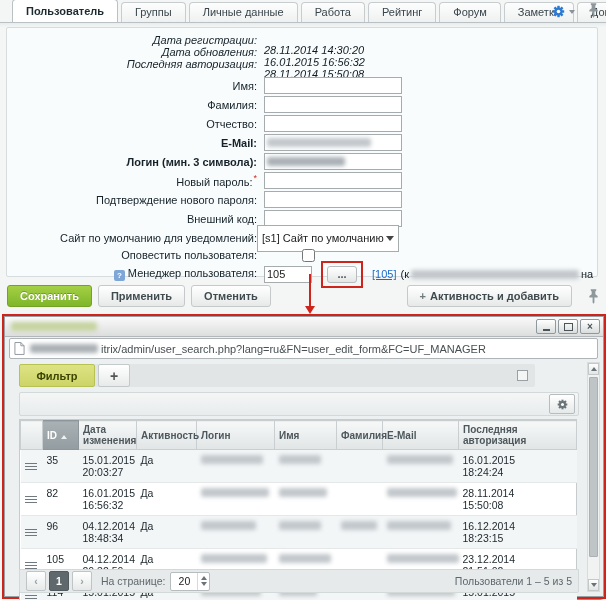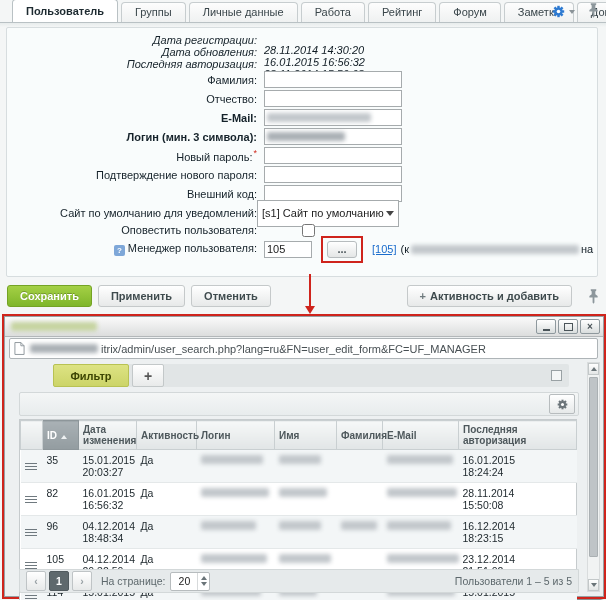--- a/index.html
+++ b/index.html
@@ -64,21 +64,21 @@
   .winbtns{position:absolute;right:3px;top:2px;display:flex;gap:2px;}
   .winbtn{width:18px;height:13px;background:linear-gradient(#fff,#d9dddd);border:1px solid #8e989d;border-radius:2px;display:flex;align-items:center;justify-content:center;cursor:pointer;}
   .glyph-min{width:7px;height:2px;background:#4a5459;margin-top:6px;}
   .glyph-max{width:7px;height:6px;border:1px solid #4a5459;}
   .glyph-close{font:bold 10px "Liberation Sans",sans-serif;color:#4a5459;line-height:10px;}
 
   .urlbar{position:absolute;top:21px;left:4px;right:5px;height:19px;background:#fff;border:1px solid #aeb4b7;border-radius:2px;display:flex;align-items:center;overflow:hidden;}
   .url-text{margin-left:3px;color:#474f53;white-space:nowrap;}
 
   .win-content{position:absolute;top:43px;left:0;right:0;bottom:0;background:#edf0f1;}
-  .filter-strip{position:absolute;left:14px;top:4px;width:516px;height:23px;background:#e1e5e6;border-radius:2px;display:flex;align-items:stretch;margin-left:34px;}
+  .filter-strip{position:absolute;left:14px;top:4px;width:516px;height:23px;background:#e1e5e6;border-radius:2px;display:flex;align-items:stretch;}
   .filter-tab{width:74px;background:linear-gradient(#dde383,#ccd468);border:1px solid #b8c253;border-radius:2px;color:#3c4502;font-weight:bold;display:flex;align-items:center;justify-content:center;cursor:pointer;}
   .filter-add{width:30px;margin-left:3px;background:linear-gradient(#ffffff,#e8eaea);border:1px solid #c3c8c9;border-radius:2px;color:#555;font-size:14px;font-weight:bold;display:flex;align-items:center;justify-content:center;cursor:pointer;}
   .filter-spacer{flex:1;}
   .filter-collapse{width:9px;height:9px;border:1px solid #99a1a4;background:#f4f6f6;align-self:center;margin-right:7px;cursor:pointer;}
 
   .toolbar-strip{position:absolute;left:14px;top:32px;width:560px;height:24px;background:linear-gradient(#f4f6f6,#e8eced);border:1px solid #d3d8d9;border-radius:2px;box-sizing:border-box;display:flex;align-items:center;justify-content:flex-end;}
   .gear-btn{width:24px;height:18px;margin-right:3px;background:linear-gradient(#fff,#e6e9e9);border:1px solid #b7bcbe;border-radius:2px;display:flex;align-items:center;justify-content:center;cursor:pointer;}
 
   .grid{position:absolute;left:14px;top:59px;width:556px;background:#fff;border:1px solid #c6cbcd;border-bottom:none;}
   table{border-collapse:collapse;table-layout:fixed;width:556px;font:10.5px "Liberation Sans",sans-serif;}
@@ -156,20 +156,24 @@
     </div>
     <div class="row ro-row">
       <span class="lbl">Дата обновления:</span>
       <span class="val">16.01.2015 16:56:32</span>
     </div>
     <div class="row ro-row">
       <span class="lbl">Последняя авторизация:</span>
       <span class="val">28.11.2014 15:50:08</span>
     </div>
 
+    <div class="row f-row" style="margin-top:6px;">
+      <span class="lbl">Имя:</span>
+      <input class="inp" style="">
+    </div>
     <div class="row f-row">
       <span class="lbl">Фамилия:</span>
       <input class="inp" style="">
     </div>
     <div class="row f-row">
       <span class="lbl">Отчество:</span>
       <input class="inp" style="">
     </div>
     <div class="row f-row">
       <span class="lbl bold">E-Mail:</span>

